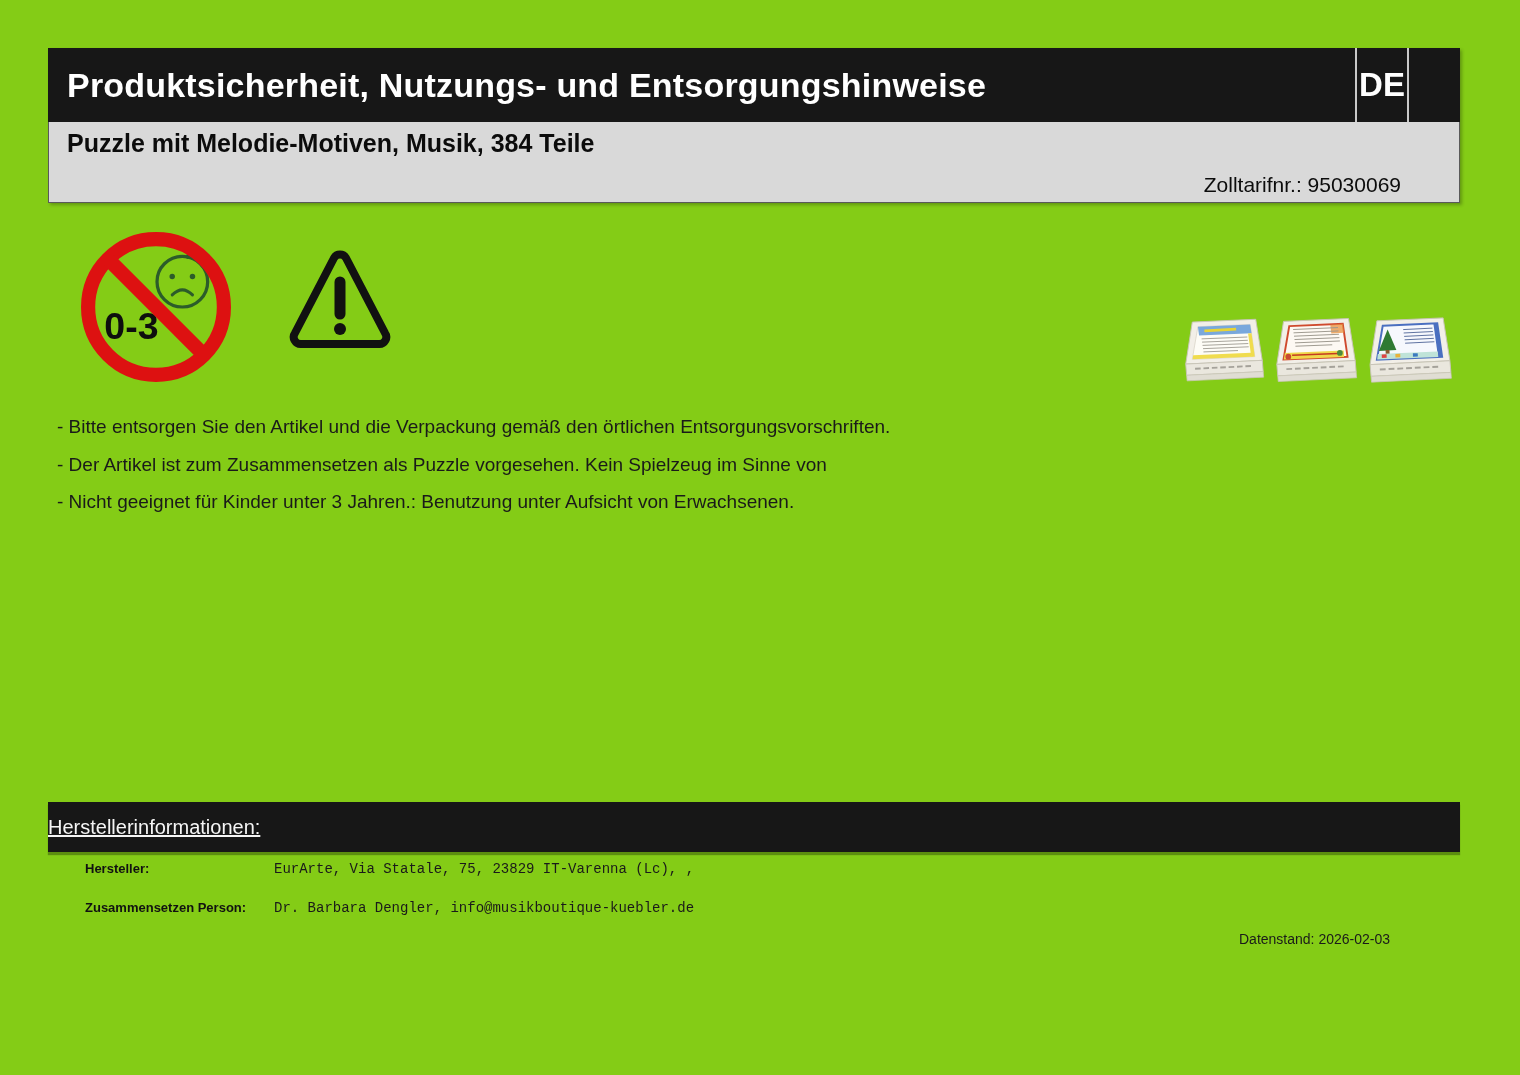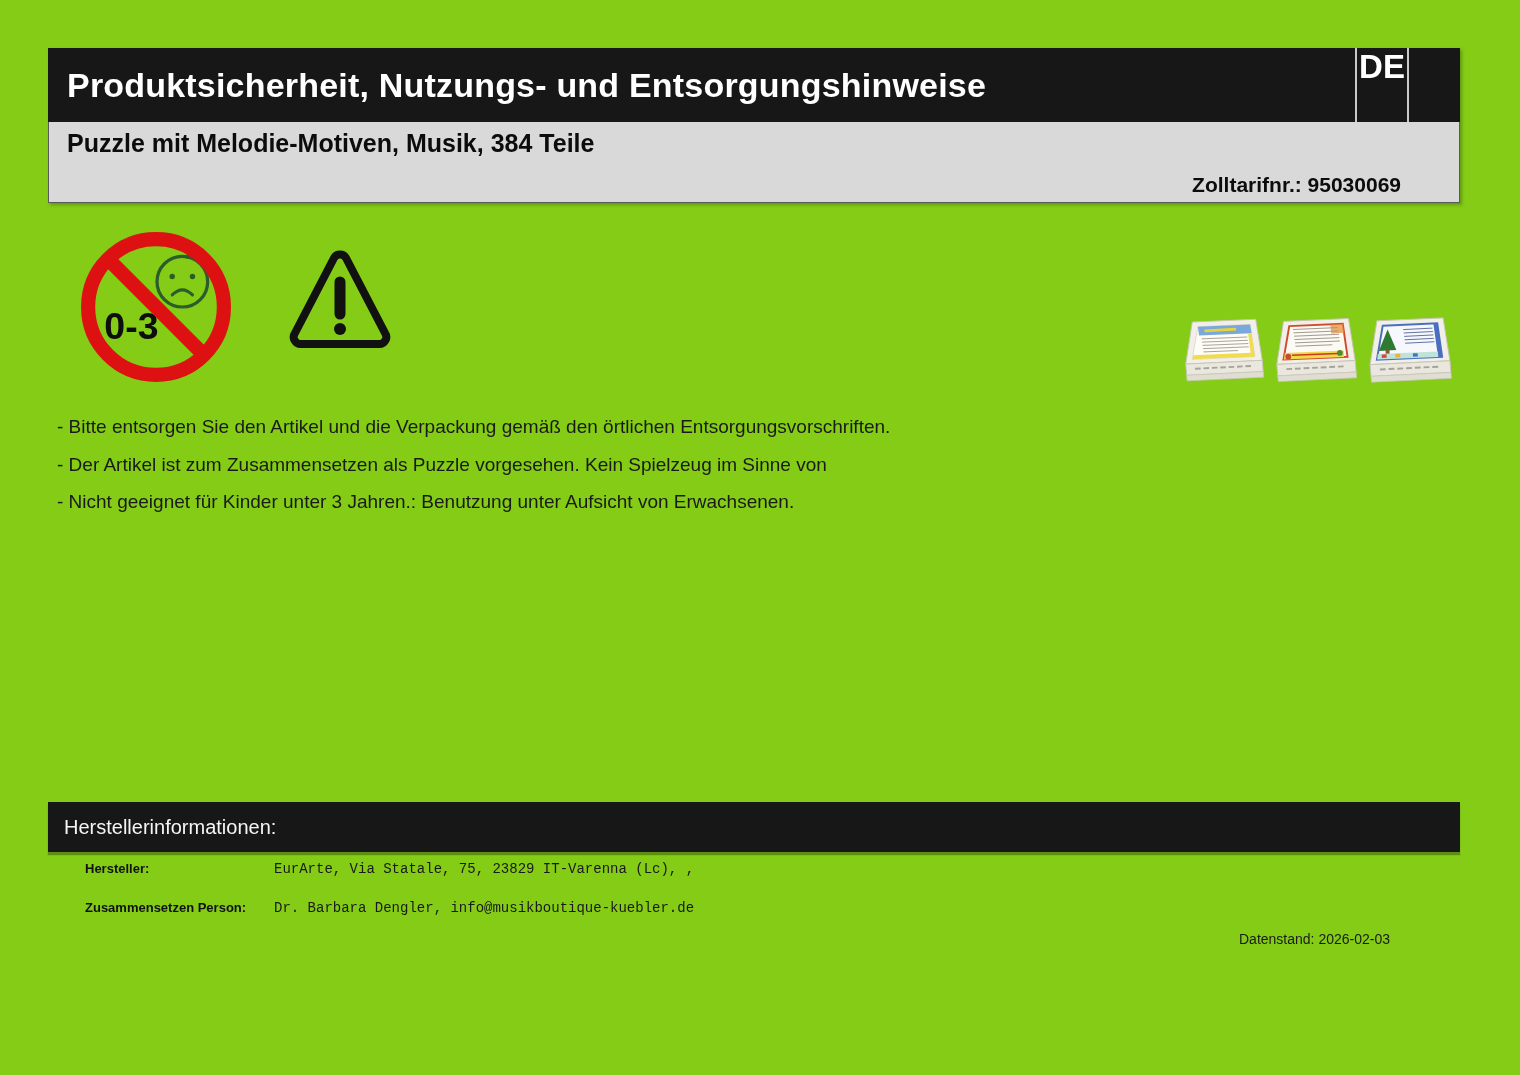--- a/index.html
+++ b/index.html
@@ -10,42 +10,42 @@
   
   .header{position:absolute;left:48px;top:48px;width:1412px;box-shadow:2px 2px 3px rgba(0,0,0,.25);}
   .header-black{
     position:relative;height:74px;background:#171717;color:#ffffff;
     display:flex;align-items:center;
   }
   .doc-title{padding-left:19px;font-size:34px;font-weight:bold;letter-spacing:.2px;white-space:nowrap;}
   .de-cell{
     position:absolute;top:0;bottom:0;right:51px;width:50px;
     border-left:2px solid #c9c9c9;border-right:2px solid #c9c9c9;
-    display:flex;align-items:flex-start;justify-content:center;
+    display:flex;align-items:center;justify-content:center;
     font-size:33px;font-weight:bold;color:#ffffff;
   }
   .header-gray{
     position:relative;height:81px;background:#d9d9d9;border:1px solid #5a5a5a;border-top:none;
     box-sizing:border-box;
   }
   .product-title{position:absolute;left:18px;top:7px;font-size:25px;font-weight:bold;color:#0c0c0c;}
-  .tariff{position:absolute;right:58px;bottom:5px;font-size:21px;font-weight:bold;color:#0c0c0c;}
+  .tariff{position:absolute;right:58px;bottom:5px;font-size:21px;font-weight:normal;color:#0c0c0c;}
   
   .icon-abs{position:absolute;}
   
   .photos{position:absolute;left:1182px;top:314px;display:flex;gap:7px;}
   
   .body-text{position:absolute;left:57px;top:408px;width:1010px;font-size:19px;line-height:37.5px;color:#1a1a1a;}
   
   .mfr-bar{
     position:absolute;left:48px;top:802px;width:1412px;height:50px;background:#171717;
     color:#f5f5f5;display:flex;align-items:center;box-shadow:0 3px 1px rgba(0,0,0,.3);
     box-sizing:border-box;
   }
-  .mfr-bar-title{padding-left:16px;font-size:20px;}
+  .mfr-bar-title{padding-left:0;font-size:20px;text-decoration:underline;}
   .mfr-row{position:absolute;left:85px;display:flex;align-items:baseline;gap:24px;}
   .mfr-row-1{top:861px;}
   .mfr-row-2{top:900px;}
   .mfr-label{width:165px;font-size:13px;font-weight:bold;color:#111;}
   .mfr-value{font-size:14px;color:#1a1a1a;white-space:nowrap;font-family:Liberation Mono, monospace;}
   .datestamp{position:absolute;left:1000px;top:931px;width:390px;text-align:right;font-size:14px;color:#1a1a1a;}
 </style>
 </head>
 <body>
 

